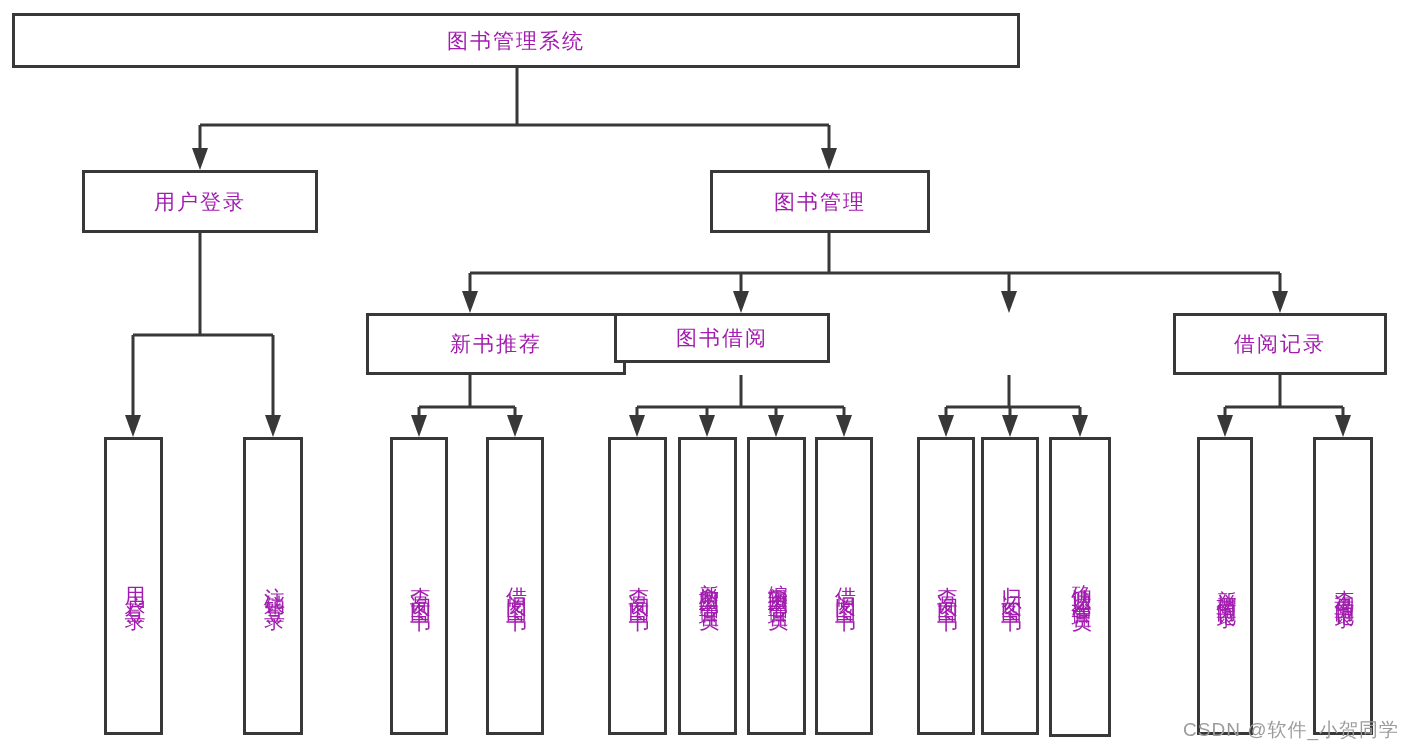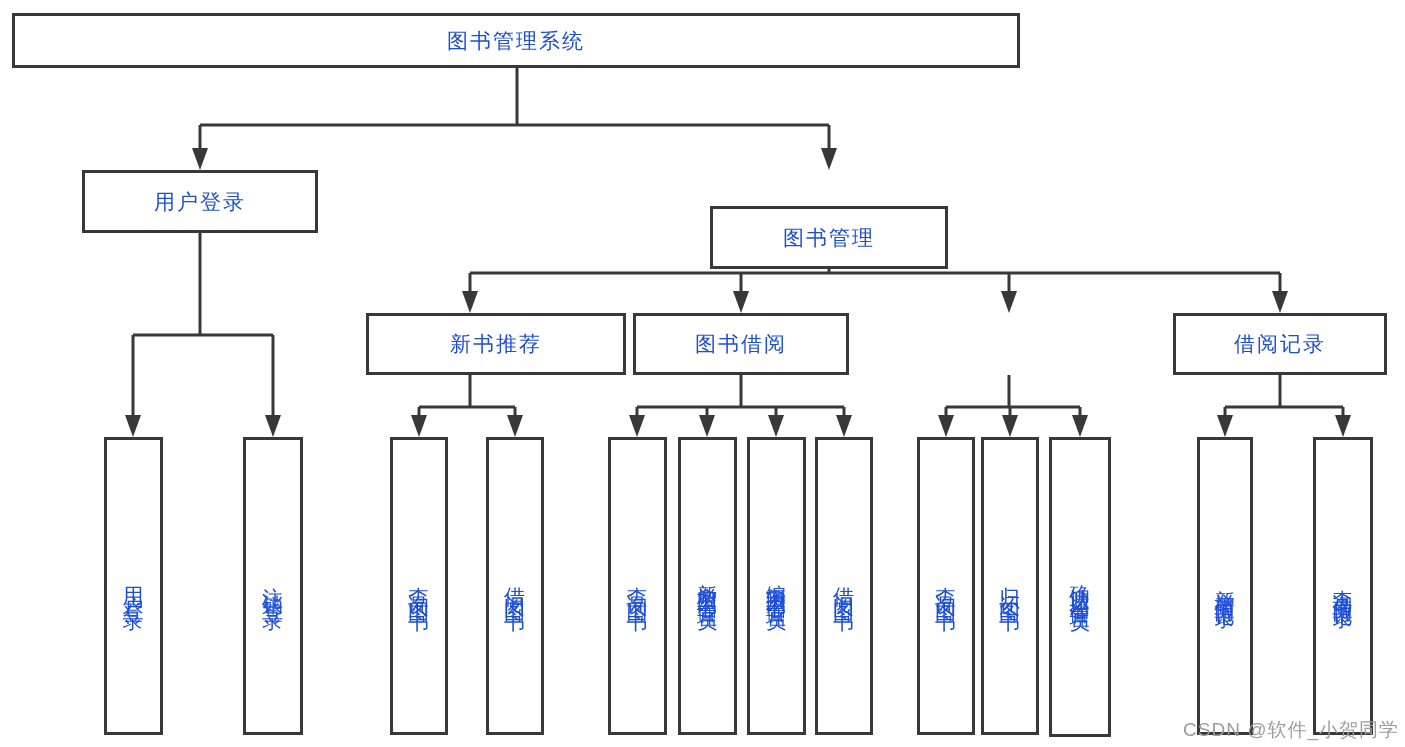--- a/index.html
+++ b/index.html
@@ -24,21 +24,22 @@
     pointer-events: none;
   }
   .node {
     position: absolute;
     box-sizing: border-box;
     border: 3px solid #383838;
     background: #ffffff;
     display: flex;
     align-items: center;
     justify-content: center;
-    color: #1d4ed8;
+    color: #a21caf;
+    font-family: Liberation Mono, monospace;
   }
   .hbox {
     font-size: 21px;
     letter-spacing: 2px;
     white-space: nowrap;
   }
   .vbox {
     writing-mode: vertical-rl;
     text-orientation: upright;
     font-size: 21px;
@@ -91,24 +92,24 @@
       <polygon points="1002,415 1018,415 1010,437"></polygon>
       <polygon points="1072,415 1088,415 1080,437"></polygon>
       <polygon points="1217,415 1233,415 1225,437"></polygon>
       <polygon points="1335,415 1351,415 1343,437"></polygon>
     </g>
   </svg>
 
   <div class="node hbox" style="left:12px; top:13px; width:1008px; height:55px;">图书管理系统</div>
 
   <div class="node hbox" style="left:82px; top:170px; width:236px; height:63px;">用户登录</div>
-  <div class="node hbox" style="left:710px; top:170px; width:238px; height:63px;margin-top:36px;">图书管理</div>
+  <div class="node hbox" style="left:710px; top:170px; width:220px; height:63px;">图书管理</div>
 
   <div class="node hbox" style="left:366px; top:313px; width:260px; height:62px;">新书推荐</div>
-  <div class="node hbox" style="left:633px; top:313px; width:216px; height:62px;">图书借阅</div>
+  <div class="node hbox" style="left:614px; top:313px; width:216px; height:50px;">图书借阅</div>
   <div class="node hbox" style="left:1173px; top:313px; width:214px; height:62px;text-align:center;">借阅记录</div>
 
   <div class="node vbox" style="left:104px; top:437px; width:59px; height:298px;">用户登录</div>
   <div class="node vbox" style="left:243px; top:437px; width:60px; height:298px;">注销登录</div>
 
   <div class="node vbox" style="left:390px; top:437px; width:58px; height:298px;">查询图书</div>
   <div class="node vbox" style="left:486px; top:437px; width:58px; height:298px;">借阅图书</div>
 
   <div class="node vbox" style="left:608px; top:437px; width:59px; height:298px;">查询图书</div>
   <div class="node vbox v-long" style="left:678px; top:437px; width:59px; height:298px;">新增图书（管理员）</div>

